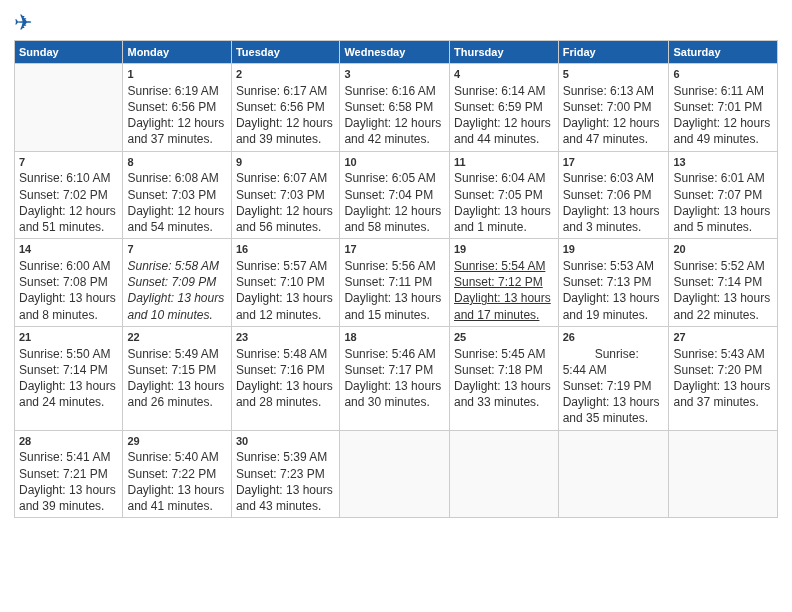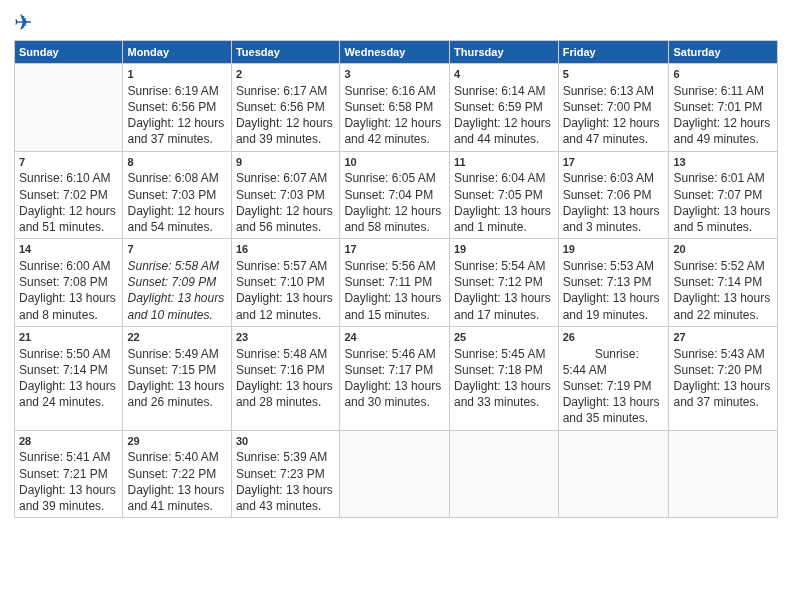--- a/index.html
+++ b/index.html
@@ -187,21 +187,21 @@
 Daylight: 13 hours
 and 10 minutes.</span></td>
           <td><span class="day-num">16</span><span class="day-info" style="white-space: pre-line; text-align: center;">Sunrise: 5:57 AM
 Sunset: 7:10 PM
 Daylight: 13 hours
 and 12 minutes.</span></td>
           <td><span class="day-num">17</span><span class="day-info" style="white-space: pre-line;">Sunrise: 5:56 AM
 Sunset: 7:11 PM
 Daylight: 13 hours
 and 15 minutes.</span></td>
-          <td><span class="day-num">19</span><span class="day-info" style="white-space: pre-line;">Sunrise: 5:54 AM
+          <td><span class="day-num">19</span><span class="day-info" style="white-space: pre-line; text-decoration: underline;">Sunrise: 5:54 AM
 Sunset: 7:12 PM
 Daylight: 13 hours
 and 17 minutes.</span></td>
           <td><span class="day-num">19</span><span class="day-info" style="white-space: pre-line;">Sunrise: 5:53 AM
 Sunset: 7:13 PM
 Daylight: 13 hours
 and 19 minutes.</span></td>
           <td><span class="day-num">20</span><span class="day-info" style="white-space: pre-line;">Sunrise: 5:52 AM
 Sunset: 7:14 PM
 Daylight: 13 hours
@@ -213,21 +213,21 @@
 Daylight: 13 hours
 and 24 minutes.</span></td>
           <td><span class="day-num">22</span><span class="day-info" style="white-space: pre-line;">Sunrise: 5:49 AM
 Sunset: 7:15 PM
 Daylight: 13 hours
 and 26 minutes.</span></td>
           <td><span class="day-num">23</span><span class="day-info" style="white-space: pre-line;">Sunrise: 5:48 AM
 Sunset: 7:16 PM
 Daylight: 13 hours
 and 28 minutes.</span></td>
-          <td><span class="day-num">24</span><span class="day-info" style="white-space: pre-line;">Sunrise: 5:46 AM
+          <td><span class="day-num">18</span><span class="day-info" style="white-space: pre-line;">Sunrise: 5:46 AM
 Sunset: 7:17 PM
 Daylight: 13 hours
 and 30 minutes.</span></td>
           <td><span class="day-num">25</span><span class="day-info" style="white-space: pre-line;">Sunrise: 5:45 AM
 Sunset: 7:18 PM
 Daylight: 13 hours
 and 33 minutes.</span></td>
           <td><span class="day-num">26</span><span class="day-info" style="white-space: pre-line; margin-left: 32px;">Sunrise: 5:44 AM
 Sunset: 7:19 PM
 Daylight: 13 hours

